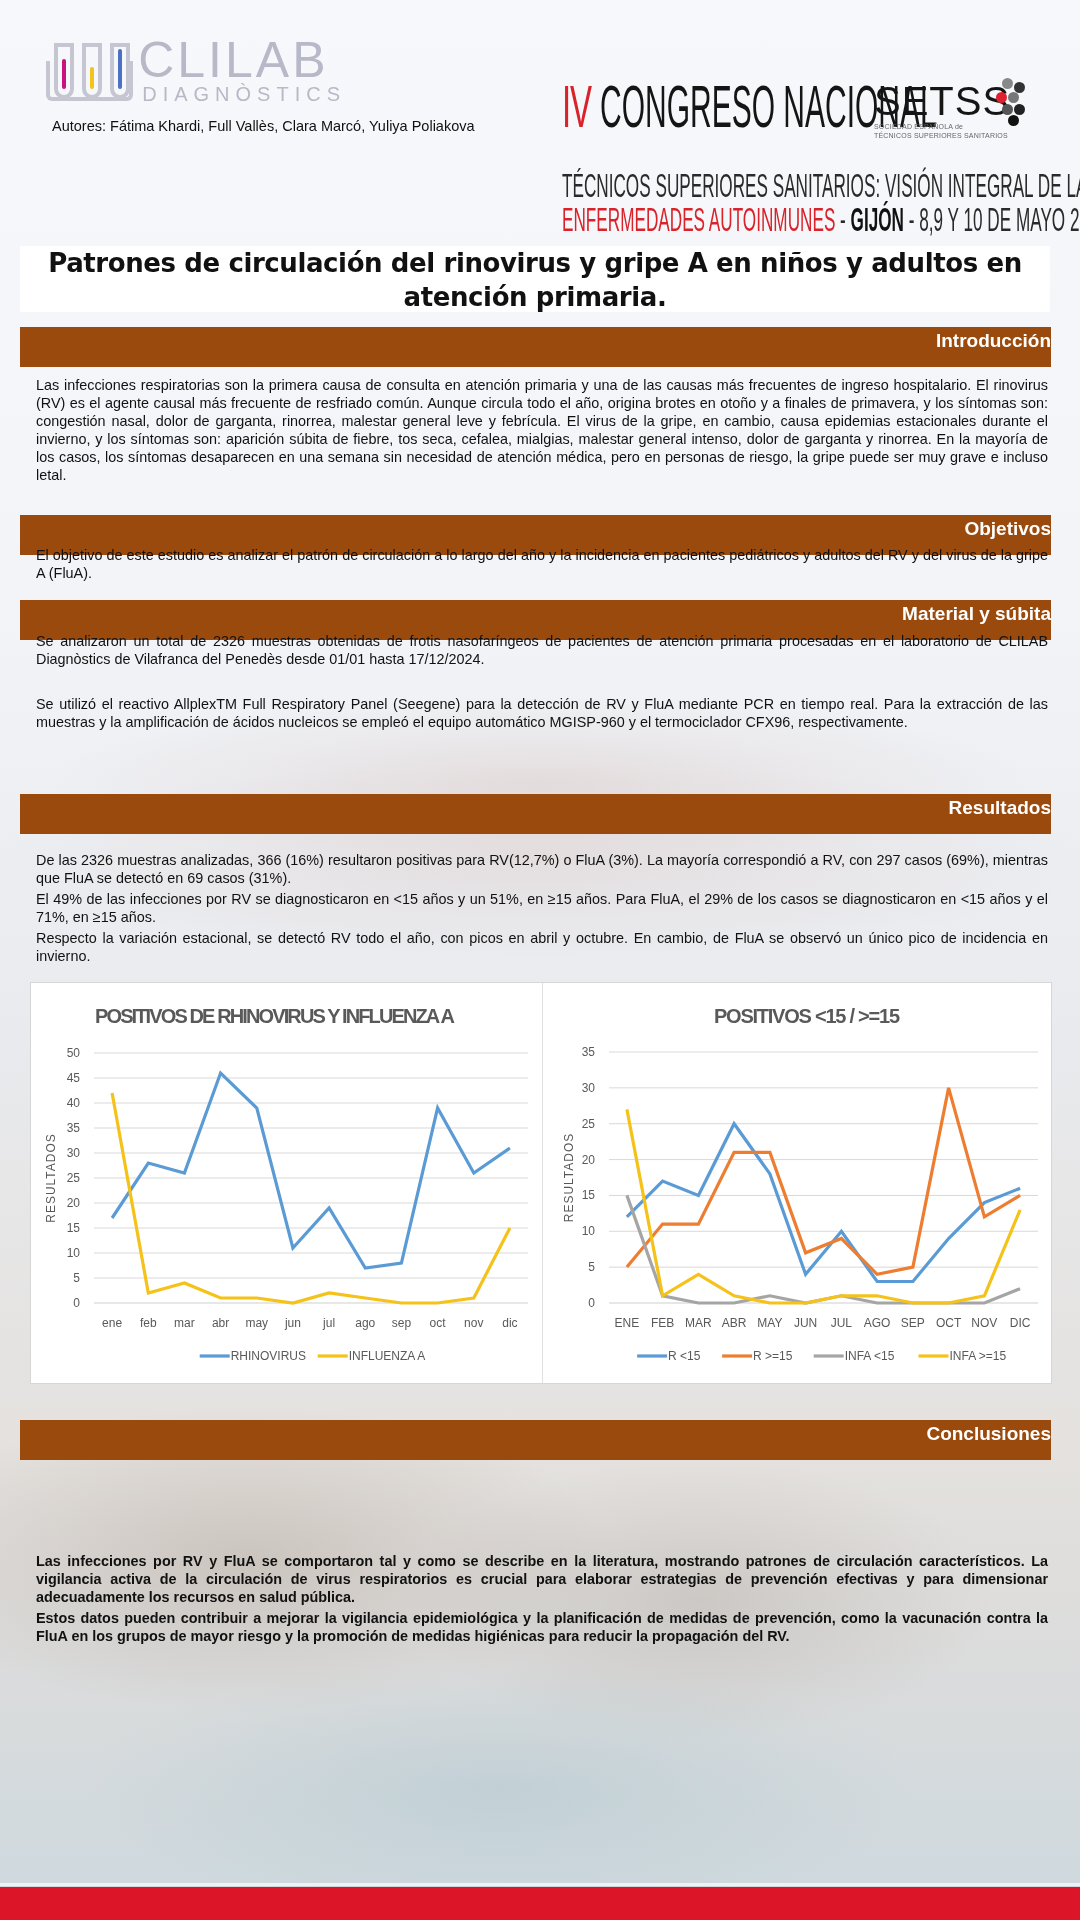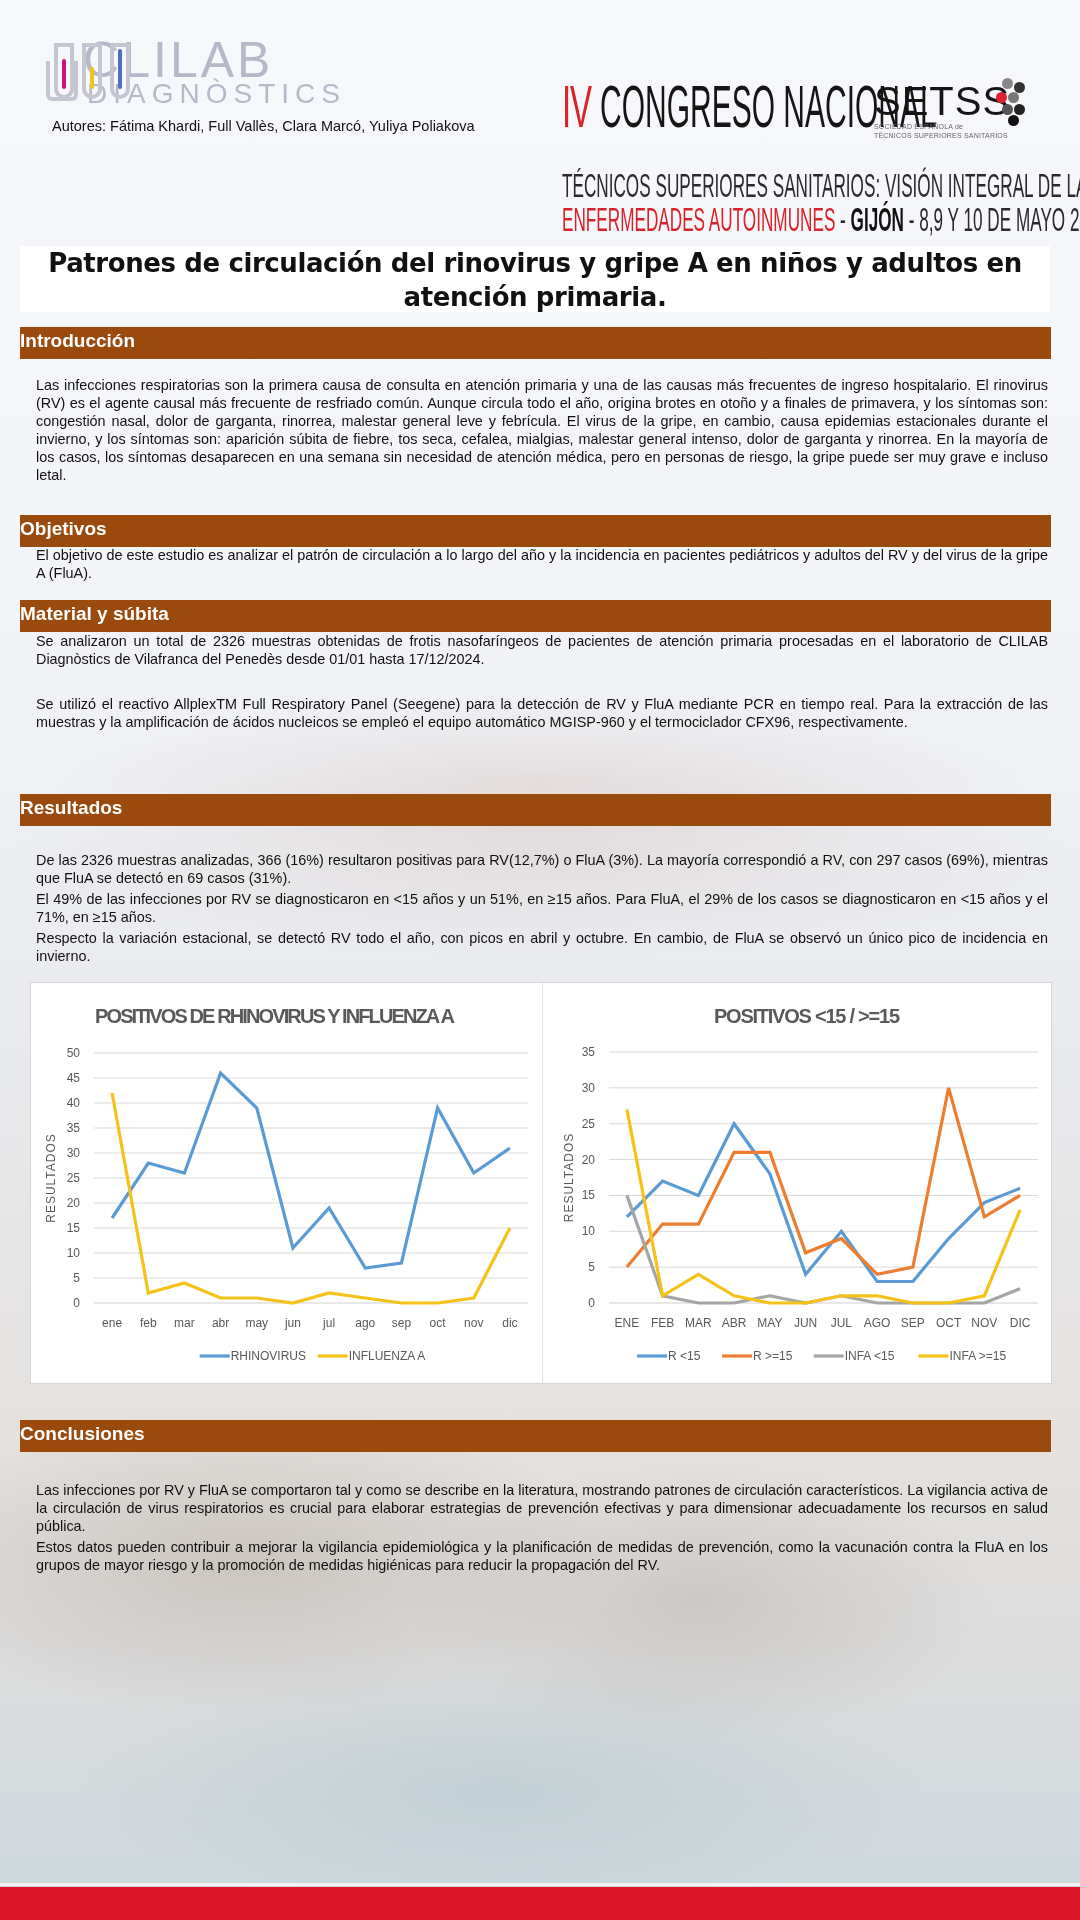--- a/index.html
+++ b/index.html
@@ -24,42 +24,42 @@
   .layer { position: absolute; z-index: 1; }
 
   
   .logo { left: 46px; top: 36px; width: 300px; height: 70px; display: flex; align-items: center; }
   .tubes { width: 92px; height: 64px; position: relative; }
   .tube { position: absolute; top: 4px; width: 20px; height: 56px; border: 4px solid #c6c6d2; border-radius: 0 0 10px 10px; }
   .tube .fill { position: absolute; left: 4px; bottom: 6px; width: 4px; border-radius: 2px; }
   .tubes .rack { position: absolute; left: 0; right: 0; bottom: 2px; height: 40px; border: 4px solid #c6c6d2; border-top: none; border-radius: 0 0 6px 6px; }
   .brand { margin-left: 5px; display: flex; flex-direction: column; }
   .brand .b1 { font-size: 50px; letter-spacing: 3px; color: #b7b9c8; line-height: 46px; font-weight: 400; }
-  .brand .b2 { font-size: 28px; letter-spacing: 6px; color: #b7b9c8; line-height: 22px; margin-left: 4px; }
+  .brand .b2 { font-size: 20px; letter-spacing: 6px; color: #b7b9c8; line-height: 22px; margin-left: 4px; }
   .authors { left: 52px; top: 118px; font-size: 14.5px; color: #111; }
 
   .congress { left: 562px; top: 60px; width: 500px; height: 190px; }
   .cg-line1 { display: flex; align-items: flex-end; height: 80px; }
   .cg-iv { font-family: "Liberation Sans", sans-serif; font-size: 60px; color: #d8232a; transform: scaleX(0.55); transform-origin: left bottom; width: 40px; line-height: 66px; letter-spacing: -2px; }
   .cg-nac { font-size: 60px; color: #151515; transform: scaleX(0.5); transform-origin: left bottom; line-height: 66px; width: 320px; white-space: nowrap; margin-left: -2px; }
   .setss { margin-left: -46px; width: 150px; position: relative; }
   .setss .s1 { font-size: 40px; letter-spacing: 1px; color: #151515; line-height: 42px; }
   .setss .s2 { font-size: 7px; color: #666; line-height: 9px; letter-spacing: 0.2px; }
   .hex { position: absolute; width: 11px; height: 11px; border-radius: 50%; }
   .cg-line2 { font-size: 33px; color: #2a2a2a; transform: scaleX(0.52); transform-origin: left top; white-space: nowrap; margin-top: 28px; line-height: 36px; }
   .cg-line3 { font-size: 33px; color: #2a2a2a; transform: scaleX(0.52); transform-origin: left top; white-space: nowrap; line-height: 36px; margin-top: -2px; }
   .cg-line3 .red { color: #d8232a; }
   .cg-line3 .bold { font-weight: 700; color: #111; }
 
   
   .title-box { left: 20px; top: 246px; width: 1030px; height: 66px; background: #fff; text-align: center; padding-top: 0px; }
   .title-box h1 { font-size: 26px; font-weight: 700; line-height: 34px; color: #111; font-family: "DejaVu Sans", sans-serif; letter-spacing: -0.4px; }
 
   
-  .bar { left: 20px; width: 1031px; height: 32px; background: #9a4a0c; color: #fff; font-weight: 700; font-size: 19px; text-align: left; line-height: 28px; }
+  .bar { left: 20px; width: 1031px; height: 40px; background: #9a4a0c; color: #fff; font-weight: 700; font-size: 19px; text-align: right; line-height: 28px; }
 
   .para { left: 24px; width: 1024px; font-size: 14.4px; line-height: 18px; text-align: justify; color: #111; }
   .para p { margin-bottom: 3px; margin-left: 12px; }
 
   
   .chart-wrap { left: 30px; top: 982px; width: 1022px; height: 402px; background: #fff; border: 1px solid #d6d6d6; padding-left: 45px; }
   .chart-div { position: absolute; left: 511px; top: 0; bottom: 0; width: 1px; background: #e0e0e0; }
   svg text { font-family: "Liberation Sans", sans-serif; }
 
   .footer { left: 0; top: 1887px; width: 1080px; height: 33px; background: #dc1628; }
@@ -300,19 +300,19 @@
       <line x1="179.10000000000002" x2="209.10000000000002" y1="373" y2="373" stroke="#ed7d31" stroke-width="3.2"></line>
       <text x="210.10000000000002" y="377" font-size="12" fill="#595959">R &gt;=15</text>
       <line x1="270.70000000000005" x2="300.70000000000005" y1="373" y2="373" stroke="#a5a5a5" stroke-width="3.2"></line>
       <text x="301.70000000000005" y="377" font-size="12" fill="#595959">INFA &lt;15</text>
       <line x1="375.50000000000006" x2="405.50000000000006" y1="373" y2="373" stroke="#f5c21a" stroke-width="3.2"></line>
       <text x="406.50000000000006" y="377" font-size="12" fill="#595959">INFA &gt;=15</text>
     </svg>
 </div>
 
 <div class="layer bar" style="top:1420px;">Conclusiones</div>
-<div class="layer para" style="top:1481px;">
+<div class="layer para" style="top:1552px;font-weight:bold;">
   <p>Las infecciones por RV y FluA se comportaron tal y como se describe en la literatura, mostrando patrones de circulación característicos. La vigilancia activa de la circulación de virus respiratorios es crucial para elaborar estrategias de prevención efectivas y para dimensionar adecuadamente los recursos en salud pública.</p>
   <p>Estos datos pueden contribuir a mejorar la vigilancia epidemiológica y la planificación de medidas de prevención, como la vacunación contra la FluA en los grupos de mayor riesgo y la promoción de medidas higiénicas para reducir la propagación del RV.</p>
 </div>
 
 <div class="layer footer-line"></div>
 <div class="layer footer"></div>
 
 </body></html>

